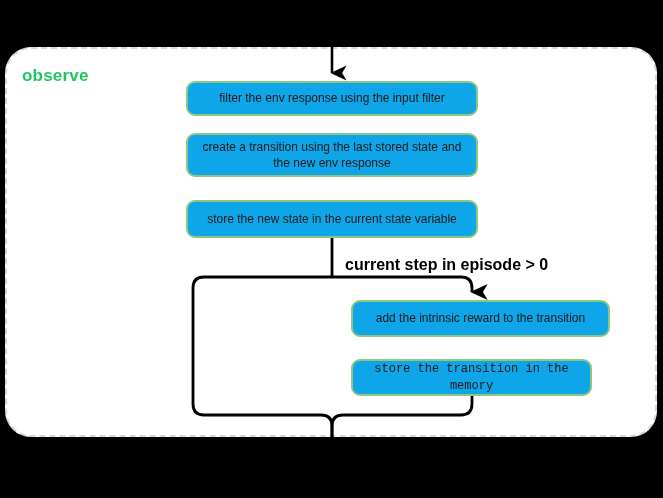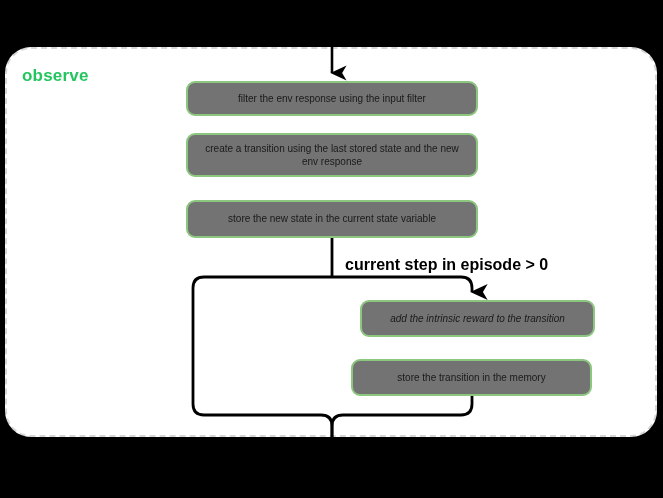--- a/index.html
+++ b/index.html
@@ -32,37 +32,37 @@
     top: 66px;
     font-size: 17px;
     font-weight: bold;
     color: #22c55e;
     letter-spacing: 0.2px;
     white-space: nowrap;
   }
   .node {
     position: absolute;
     box-sizing: border-box;
-    background: #737373;
+    background: #0ea5e9;
     border: 2.5px solid #8cc77f;
     border-radius: 9px;
     display: flex;
     align-items: center;
     justify-content: center;
     text-align: center;
-    font-size: 10px;
+    font-size: 12px;
     color: #1a1a1a;
     line-height: 1.35;
     padding: 8px 10px;
   }
   #node-filter   { left: 186px; top: 81px;  width: 292px; height: 35px; }
   #node-create   { left: 186px; top: 133px; width: 292px; height: 44px; }
   #node-store-state { left: 186px; top: 200px; width: 292px; height: 38px; }
-  #node-intrinsic{ left: 360px; top: 300px; width: 235px; height: 37px; font-style: italic; }
-  #node-memory   { left: 351px; top: 359px; width: 241px; height: 37px; }
+  #node-intrinsic{ left: 351px; top: 300px; width: 259px; height: 37px; }
+  #node-memory   { left: 351px; top: 359px; width: 241px; height: 37px; font-family: Liberation Mono, monospace; }
 
   #edges {
     position: absolute;
     left: 0;
     top: 0;
     width: 663px;
     height: 498px;
     pointer-events: none;
   }
   #branch-label {

